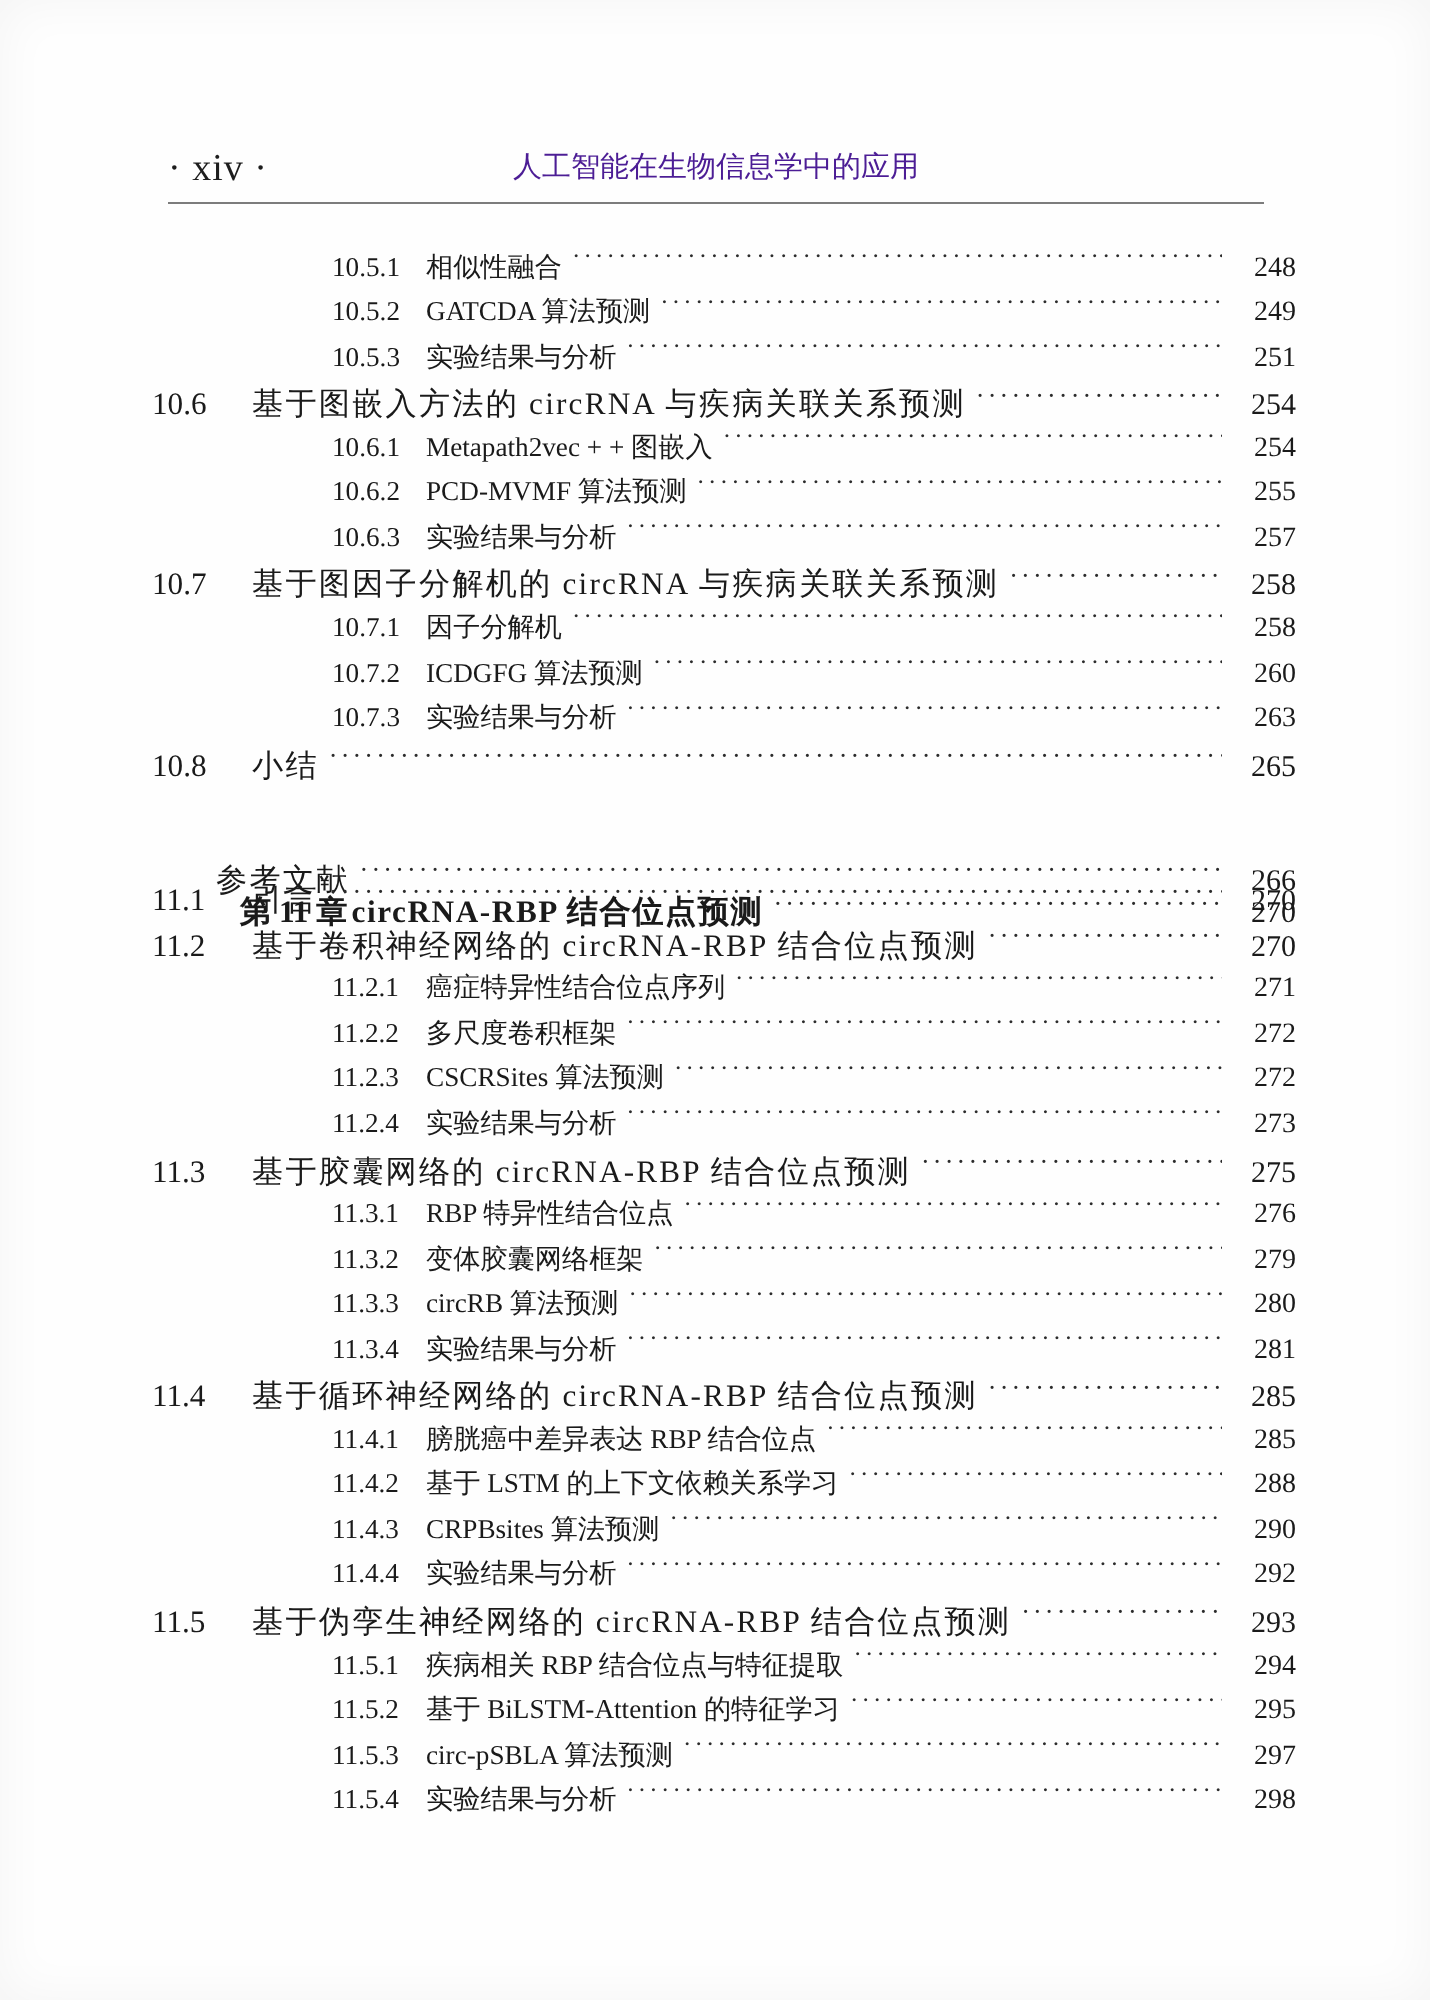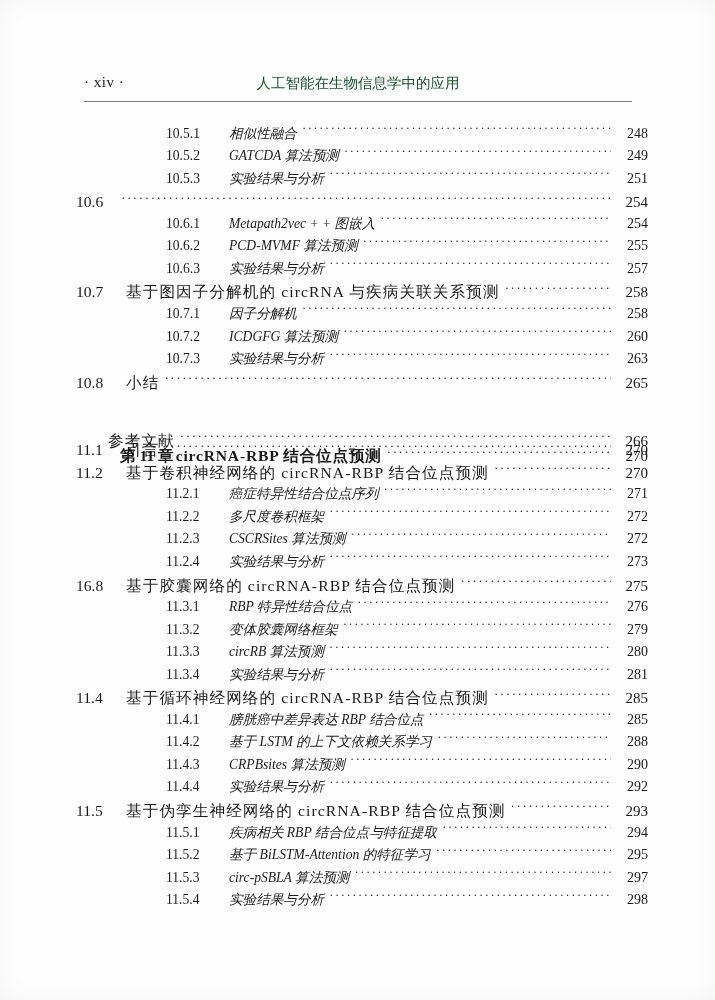--- a/index.html
+++ b/index.html
@@ -37,33 +37,33 @@
     position: absolute;
     left: 84px;
     top: 74px;
     width: 548px;
     height: 24px;
   }
   .folio {
     position: absolute;
     left: 0;
     top: 0;
-    font-size: 15px;
+    font-size: 19px;
     letter-spacing: 0.5px;
     color: #1d1d1d;
     white-space: nowrap;
   }
   .runtitle {
     position: absolute;
     left: 0;
     right: 0;
     top: 0;
     text-align: center;
     font-size: 14.5px;
-    color: #14532d;
+    color: #4c1d95;
     white-space: nowrap;
   }
   .runrule {
     position: absolute;
     left: 84px;
     top: 101px;
     width: 548px;
     height: 0;
     border-top: 1.6px solid #7c7c7c;
   }
@@ -114,21 +114,21 @@
     width: 34px;
   }
 
   
   .lvl3 {
     padding-left: 150px;
     padding-right: 83px;
     font-size: 13.6px;
   }
   .lvl3 .num { width: 44px; }
-  .lvl3 .title { margin-left: 19px; font-style: italic; }
+  .lvl3 .title { margin-left: 3px; }
 
   
   .lvl2 {
     padding-left: 60px;
     padding-right: 83px;
     font-size: 15.6px;
   }
   .lvl2 .num { width: 40px; }
   .lvl2 .title {
     margin-left: 10px;
@@ -193,20 +193,21 @@
         <span class="pg">249</span>
       </div>
       <div class="row lvl3">
         <span class="num">10.5.3</span>
         <span class="title">实验结果与分析</span>
         <span class="leader"></span>
         <span class="pg">251</span>
       </div>
       <div class="row lvl2">
         <span class="num">10.6</span>
+        <span class="title">基于图嵌入方法的 circRNA 与疾病关联关系预测</span>
         <span class="leader"></span>
         <span class="pg">254</span>
       </div>
       <div class="row lvl3">
         <span class="num">10.6.1</span>
         <span class="title">Metapath2vec + + 图嵌入</span>
         <span class="leader"></span>
         <span class="pg">254</span>
       </div>
       <div class="row lvl3">
@@ -293,21 +294,21 @@
         <span class="leader"></span>
         <span class="pg">272</span>
       </div>
       <div class="row lvl3">
         <span class="num">11.2.4</span>
         <span class="title">实验结果与分析</span>
         <span class="leader"></span>
         <span class="pg">273</span>
       </div>
       <div class="row lvl2">
-        <span class="num">16.8</span>
+        <span class="num">11.3</span>
         <span class="title">基于胶囊网络的 circRNA-RBP 结合位点预测</span>
         <span class="leader"></span>
         <span class="pg">275</span>
       </div>
       <div class="row lvl3">
         <span class="num">11.3.1</span>
         <span class="title">RBP 特异性结合位点</span>
         <span class="leader"></span>
         <span class="pg">276</span>
       </div>

